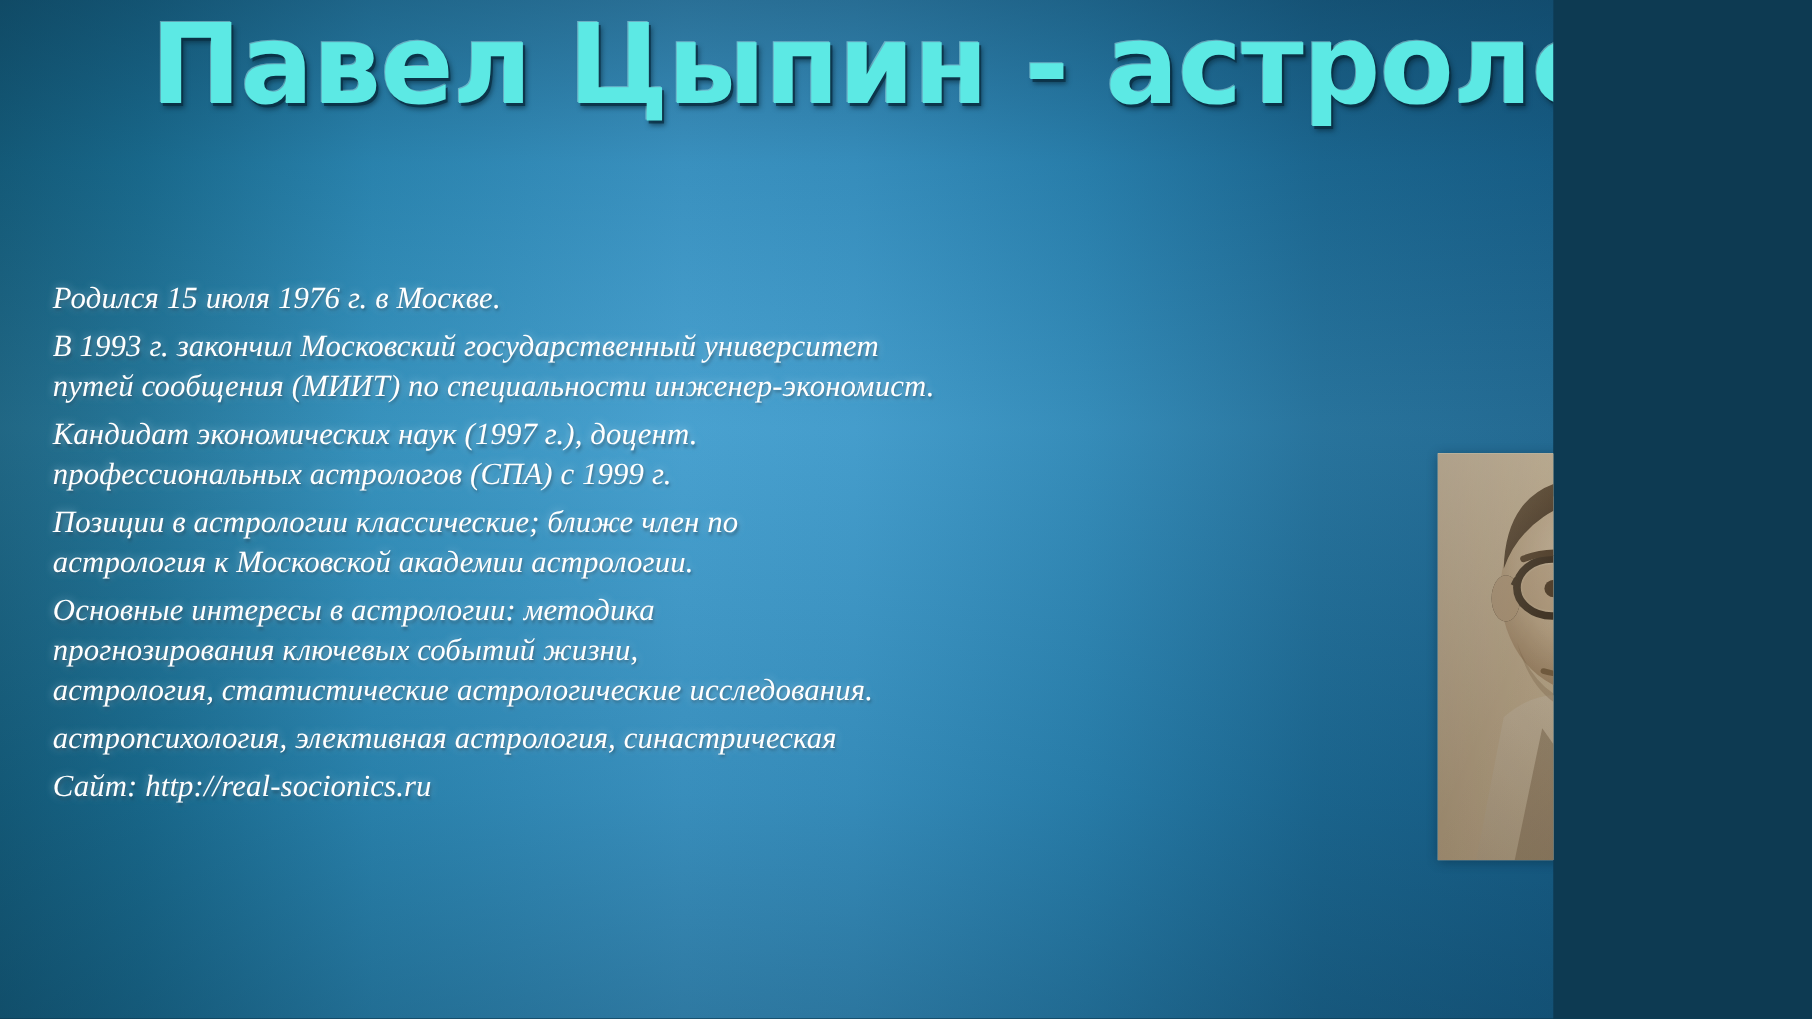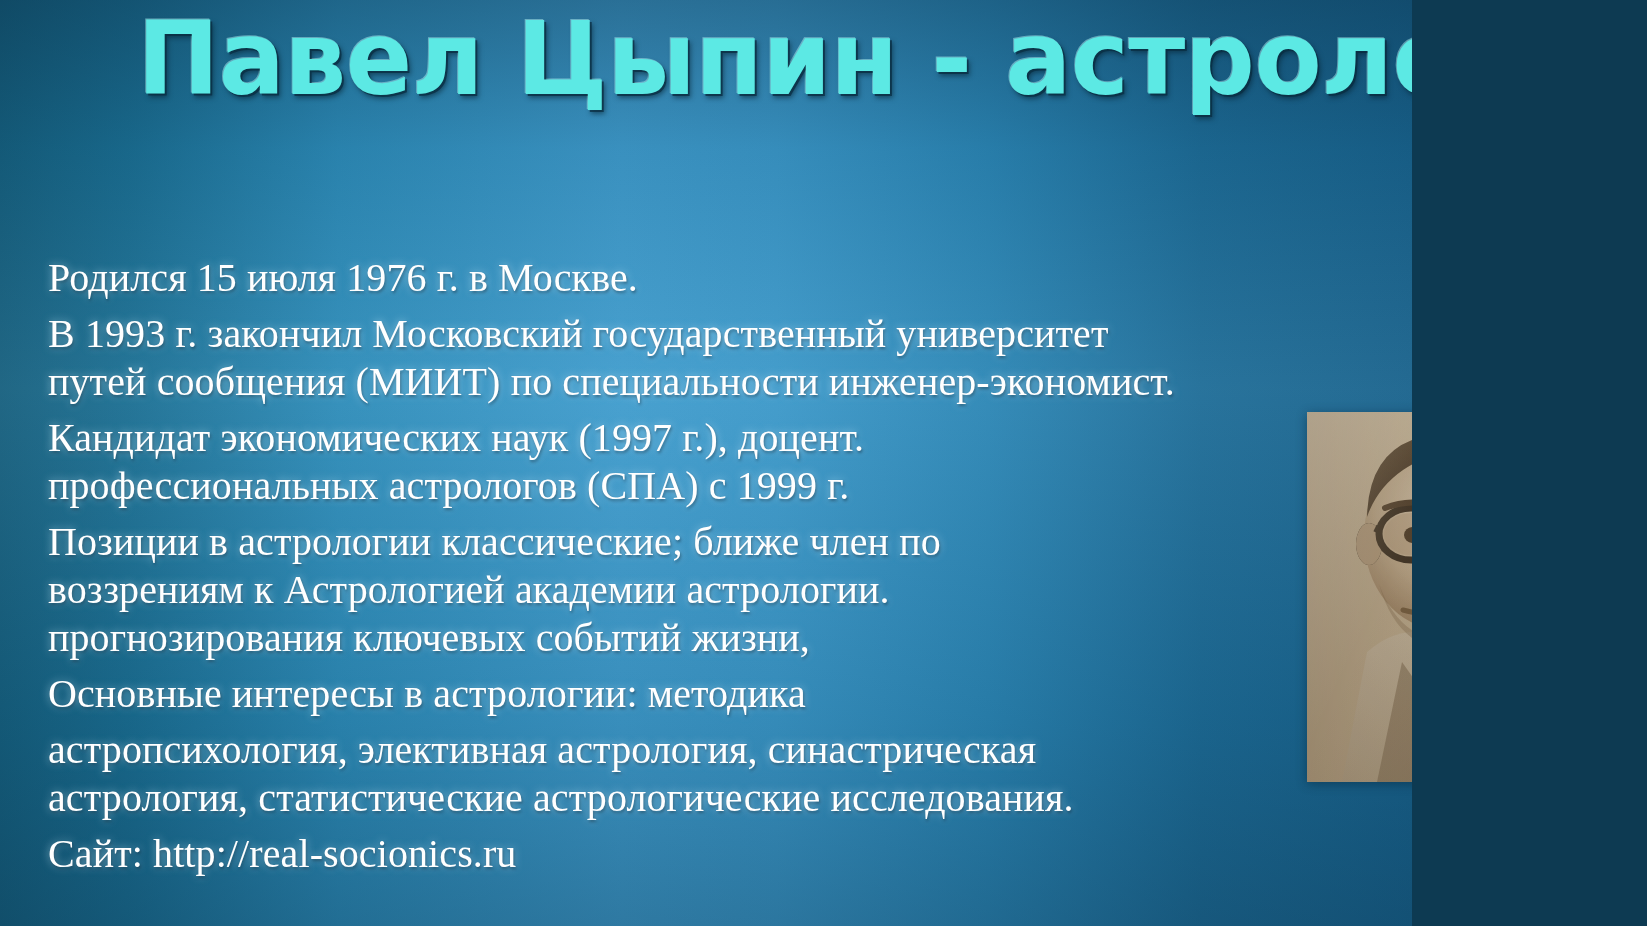--- a/index.html
+++ b/index.html
@@ -65,27 +65,28 @@
   
   .body-text {
     position: absolute;
     left: 48px;
     top: 258px;
     width: 1470px;
   }
 
   .tline {
     color: #ffffff;
-    font-size: 40px;
+    font-size: 28px;
     line-height: 1.0;
     letter-spacing: 0.1px;
     white-space: nowrap;
     text-shadow:
       0 0 8px rgba(205,240,255,0.55),
       1px 2px 3px rgba(8,38,58,0.55);
+    font-style: italic;
   }
 
   
   .tline.para  { margin-top: 16px; }
   .tline.cont  { margin-top: 8px; }
   .tline.first { margin-top: 0; }
 
   
   .photo {
     position: absolute;
@@ -120,25 +121,25 @@
     <div class="title">Павел Цыпин - астролог</div>
   </div>
 
   <div class="body-text">
     <div class="tline first">Родился 15 июля 1976 г. в Москве.</div>
     <div class="tline para">В 1993 г. закончил Московский государственный университет</div>
     <div class="tline cont">путей сообщения (МИИТ) по специальности инженер-экономист.</div>
     <div class="tline para">Кандидат экономических наук (1997 г.), доцент.</div>
     <div class="tline cont">профессиональных астрологов (СПА) с 1999 г.</div>
     <div class="tline para">Позиции в астрологии классические; ближе член по</div>
-    <div class="tline cont">воззрениям к Астрологией академии астрологии.</div>
+    <div class="tline cont">астрология к Московской академии астрологии.</div>
+    <div class="tline para">Основные интересы в астрологии: методика</div>
     <div class="tline cont">прогнозирования ключевых событий жизни,</div>
-    <div class="tline para">Основные интересы в астрологии: методика</div>
+    <div class="tline cont">астрология, статистические астрологические исследования.</div>
     <div class="tline para">астропсихология, элективная астрология, синастрическая</div>
-    <div class="tline cont">астрология, статистические астрологические исследования.</div>
     <div class="tline para">Сайт: http://real-socionics.ru</div>
   </div>
 
   <div class="photo">
     <svg viewBox="0 0 249 370" preserveAspectRatio="xMidYMid slice">
       <defs>
         <linearGradient id="bg" x1="0" y1="0" x2="1" y2="1">
           <stop offset="0" stop-color="#e7dcc4"></stop>
           <stop offset="0.5" stop-color="#d6c7a9"></stop>
           <stop offset="1" stop-color="#b8a489"></stop>

